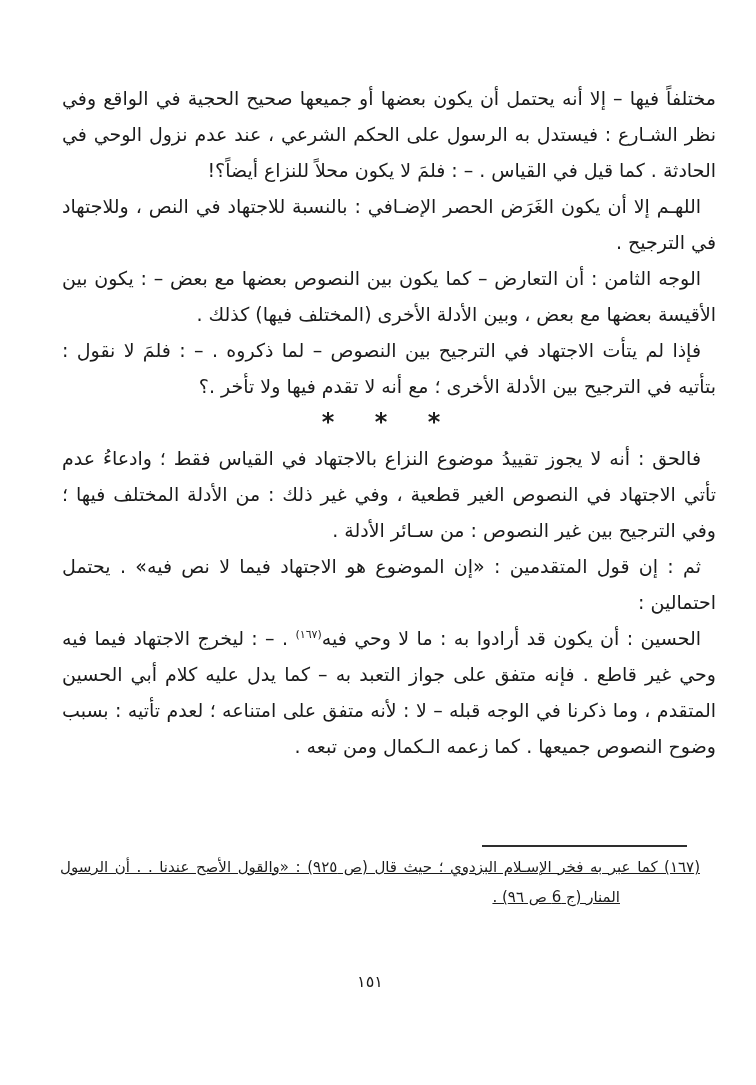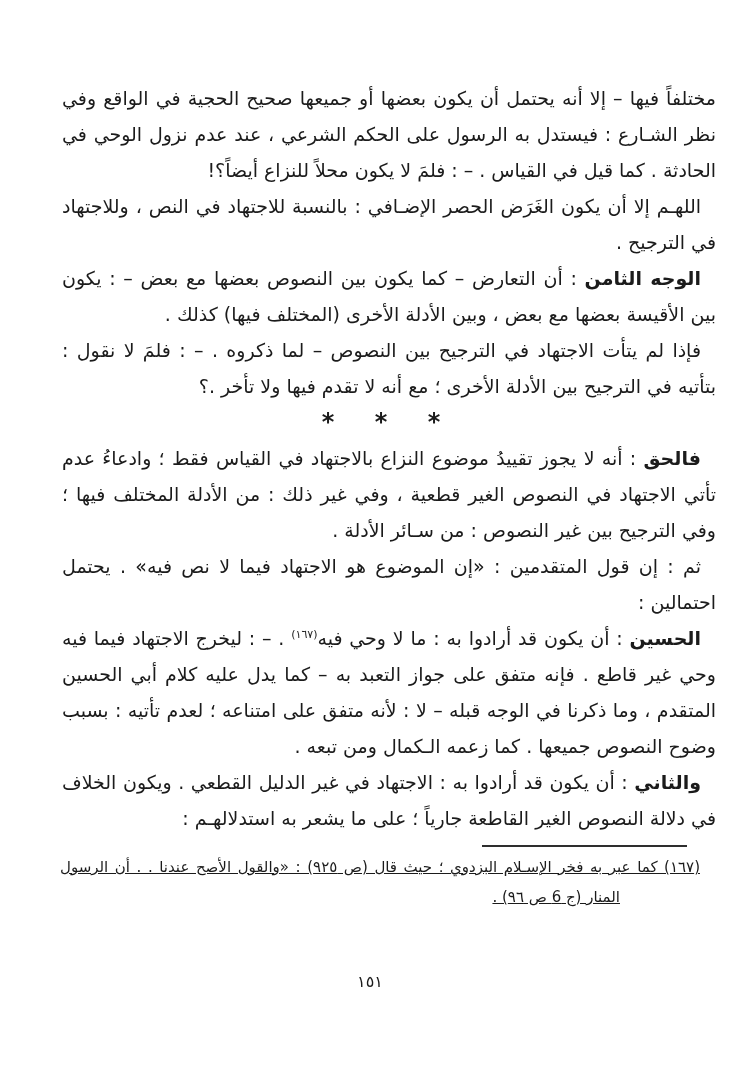--- a/index.html
+++ b/index.html
@@ -20,21 +20,21 @@
     right: 40px;
     left: 62px;
     direction: rtl;
     text-align: justify;
     font-size: 19px;
     line-height: 36px;
     letter-spacing: 0;
   }
   .para { margin: 0; }
   .para.ind { text-indent: 15px; }
-  .lead { font-weight: bold; }
+  .lead { font-weight: normal; }
   .fn-ref {
     font-size: 11px;
     line-height: 0;
     vertical-align: 7px;
   }
   .separator {
     text-align: center;
     font-weight: bold;
     font-size: 24px;
     line-height: 36px;
@@ -97,21 +97,20 @@
     <p class="para ind"><span>فإذا لم يتأت الاجتهاد في الترجيح بين النصوص – لما ذكروه . – : فلمَ لا نقول : بتأتيه في الترجيح بين الأدلة الأخرى ؛ مع أنه لا تقدم فيها ولا تأخر .؟</span></p>
 
     <div class="separator">* * *</div>
 
     <p class="para ind"><span class="lead">فالحق</span><span> : أنه لا يجوز تقييدُ موضوع النزاع بالاجتهاد في القياس فقط ؛ وادعاءُ عدم تأتي الاجتهاد في النصوص الغير قطعية ، وفي غير ذلك : من الأدلة المختلف فيها ؛ وفي الترجيح بين غير النصوص : من سـائر الأدلة .</span></p>
 
     <p class="para ind"><span>ثم : إن قول المتقدمين : «إن الموضوع هو الاجتهاد فيما لا نص فيه» . يحتمل احتمالين :</span></p>
 
     <p class="para ind"><span class="lead">الحسين</span><span> : أن يكون قد أرادوا به : ما لا وحي فيه</span><sup class="fn-ref">(١٦٧)</sup><span> . – : ليخرج الاجتهاد فيما فيه وحي غير قاطع . فإنه متفق على جواز التعبد به – كما يدل عليه كلام أبي الحسين المتقدم ، وما ذكرنا في الوجه قبله – لا : لأنه متفق على امتناعه ؛ لعدم تأتيه : بسبب وضوح النصوص جميعها . كما زعمه الـكمال ومن تبعه .</span></p>
 
-    <p class="para ind"><span class="lead">والثاني</span><span> : أن يكون قد أرادوا به : الاجتهاد في غير الدليل القطعي . ويكون الخلاف في دلالة النصوص الغير القاطعة جارياً ؛ على ما يشعر به استدلالهـم :</span></p>
 
   </div>
 
   <div class="footnote-rule"></div>
 
   <div class="footnotes">
     <div class="fn-line first">(١٦٧) كما عبر به فخر الإسـلام البزدوي ؛ حيث قال (ص ٩٢٥) : «والقول الأصح عندنا . . أن الرسول</div>
     <div class="fn-line last">المنار (ج 6 ص ٩٦) .</div>
   </div>
 

